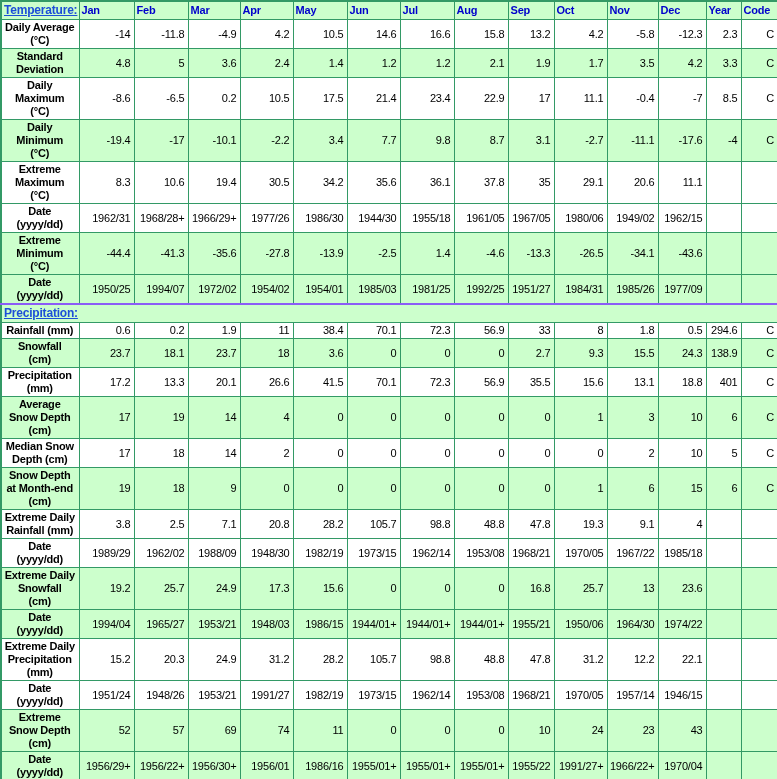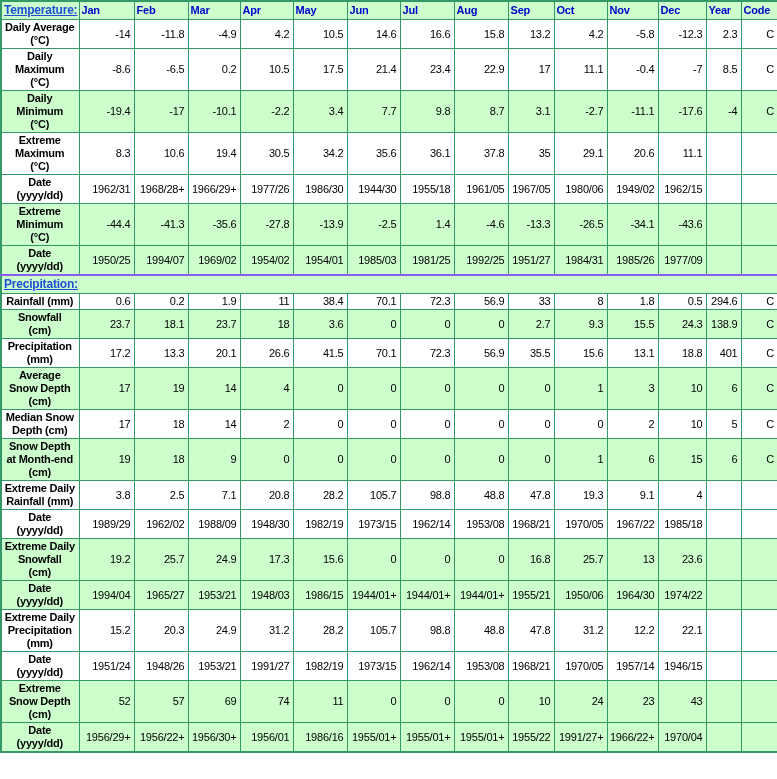--- a/index.html
+++ b/index.html
@@ -117,20 +117,38 @@
         <td class="num">14.6</td>
         <td class="num">16.6</td>
         <td class="num">15.8</td>
         <td class="num">13.2</td>
         <td class="num">4.2</td>
         <td class="num">-5.8</td>
         <td class="num">-12.3</td>
         <td class="num">2.3</td>
         <td class="codecell">C</td>
       </tr>
+      <tr class="green">
+        <td class="lbl">Standard
+Deviation</td>
+        <td class="num">4.8</td>
+        <td class="num">5</td>
+        <td class="num">3.6</td>
+        <td class="num">2.4</td>
+        <td class="num">1.4</td>
+        <td class="num">1.2</td>
+        <td class="num">1.2</td>
+        <td class="num">2.1</td>
+        <td class="num">1.9</td>
+        <td class="num">1.7</td>
+        <td class="num">3.5</td>
+        <td class="num">4.2</td>
+        <td class="num">3.3</td>
+        <td class="codecell">C</td>
+      </tr>
       <tr class="white">
         <td class="lbl">Daily
 Maximum
 (°C)</td>
         <td class="num">-8.6</td>
         <td class="num">-6.5</td>
         <td class="num">0.2</td>
         <td class="num">10.5</td>
         <td class="num">17.5</td>
         <td class="num">21.4</td>
@@ -216,21 +234,21 @@
         <td class="num">-34.1</td>
         <td class="num">-43.6</td>
         <td class="num"></td>
         <td class="codecell"></td>
       </tr>
       <tr class="green">
         <td class="lbl">Date
 (yyyy/dd)</td>
         <td class="num b">1950/25</td>
         <td class="num">1994/07</td>
-        <td class="num">1969/02</td>
+        <td class="num">1972/02</td>
         <td class="num">1954/02</td>
         <td class="num">1954/01</td>
         <td class="num">1985/03</td>
         <td class="num">1981/25</td>
         <td class="num">1992/25</td>
         <td class="num">1951/27</td>
         <td class="num">1984/31</td>
         <td class="num">1985/26</td>
         <td class="num">1977/09</td>
         <td class="num"></td>

